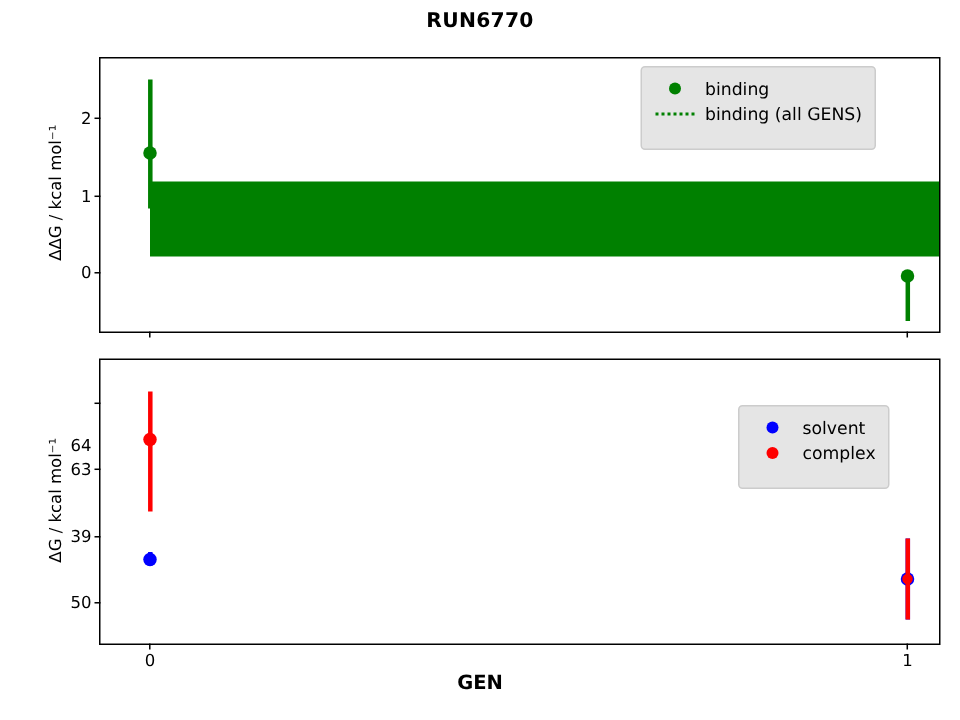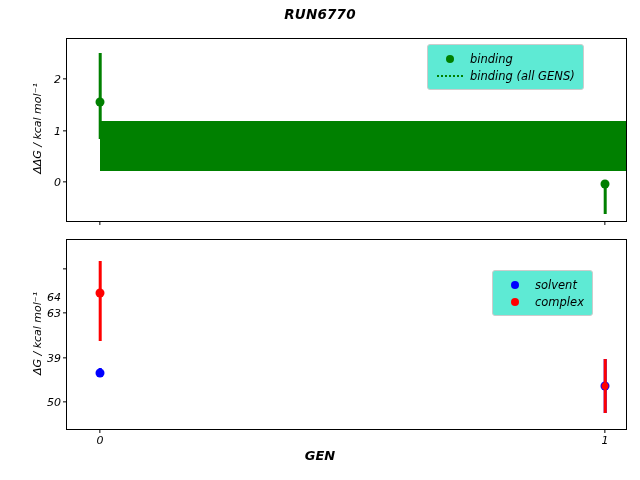--- a/index.html
+++ b/index.html
@@ -1,17 +1,17 @@
 <!DOCTYPE html>
 <html><head>
 <meta charset="utf-8">
 <style>
   html,body{margin:0;padding:0;background:#ffffff;}
   body{width:640px;height:480px;font-family:"DejaVu Sans",sans-serif;overflow:hidden;}
-  #root{position:relative;width:640px;height:480px;font-style:italic;}
+  #root{position:relative;width:640px;height:480px;}
 
   .fig-title{
     position:absolute;left:0;top:6px;width:640px;text-align:center;
     font-size:13.5px;font-weight:bold;color:#000;letter-spacing:.2px;
   }
 
   .axes{position:absolute;border:1.3px solid #000;background:#fff;box-sizing:border-box;}
   #ax-top{left:66px;top:38px;width:561px;height:184px;}
   #ax-bot{left:66px;top:239px;width:561px;height:191px;}
 
@@ -34,22 +34,22 @@
   .xlabel{position:absolute;left:0;top:448px;width:640px;text-align:center;
           font-size:13px;font-weight:bold;color:#000;}
 
   
   .band{position:absolute;}
   .errbar{position:absolute;width:2.6px;transform:translateX(-50%);}
   .dot{position:absolute;width:9px;height:9px;border-radius:50%;
        transform:translate(-50%,-50%);}
 
   
-  .legend{position:absolute;background:#5eead4;border:1px solid #ccc;border-radius:3px;
-          padding:5px 8px 5px 7px;box-shadow:0 0 0 0 #fff;}
+  .legend{position:absolute;background:#e5e5e5;border:1px solid #ccc;border-radius:3px;
+          padding:5px 8px 15px 7px;box-shadow:0 0 0 0 #fff;}
   .legrow{display:flex;align-items:center;height:17px;}
   .legmark{width:30px;display:flex;align-items:center;justify-content:center;flex:0 0 30px;}
   .legdot{width:8px;height:8px;border-radius:50%;display:block;}
   .legdotted{width:26px;height:0;border-top:2px dotted #008000;display:block;}
   .legtext{font-size:11.5px;color:#000;padding-left:5px;white-space:nowrap;}
 </style>
 </head>
 <body>
 
 <div id="root">

